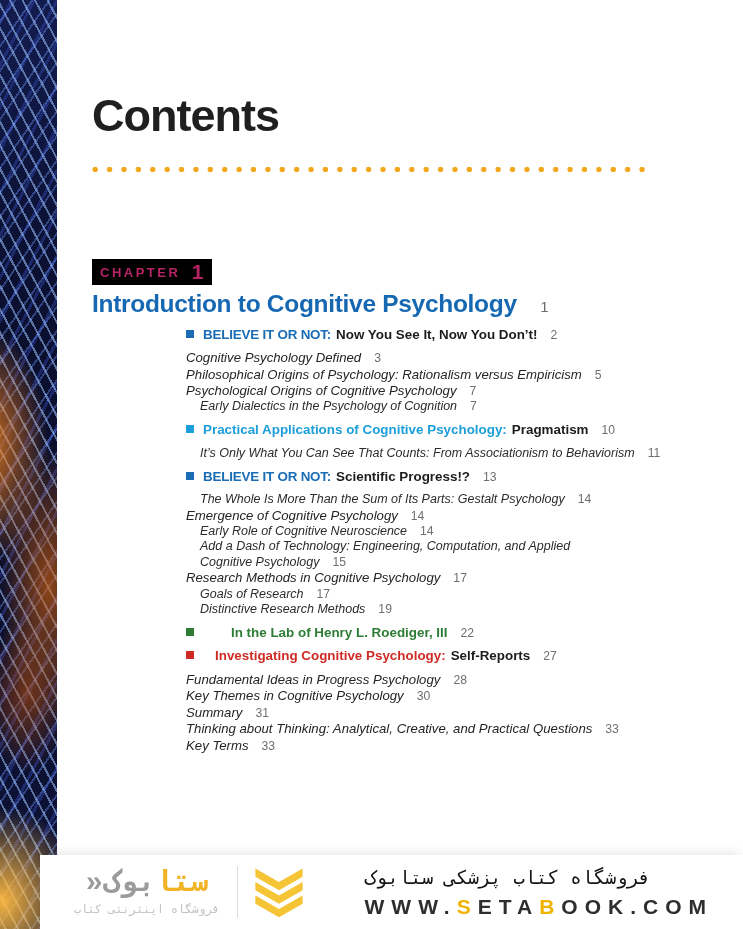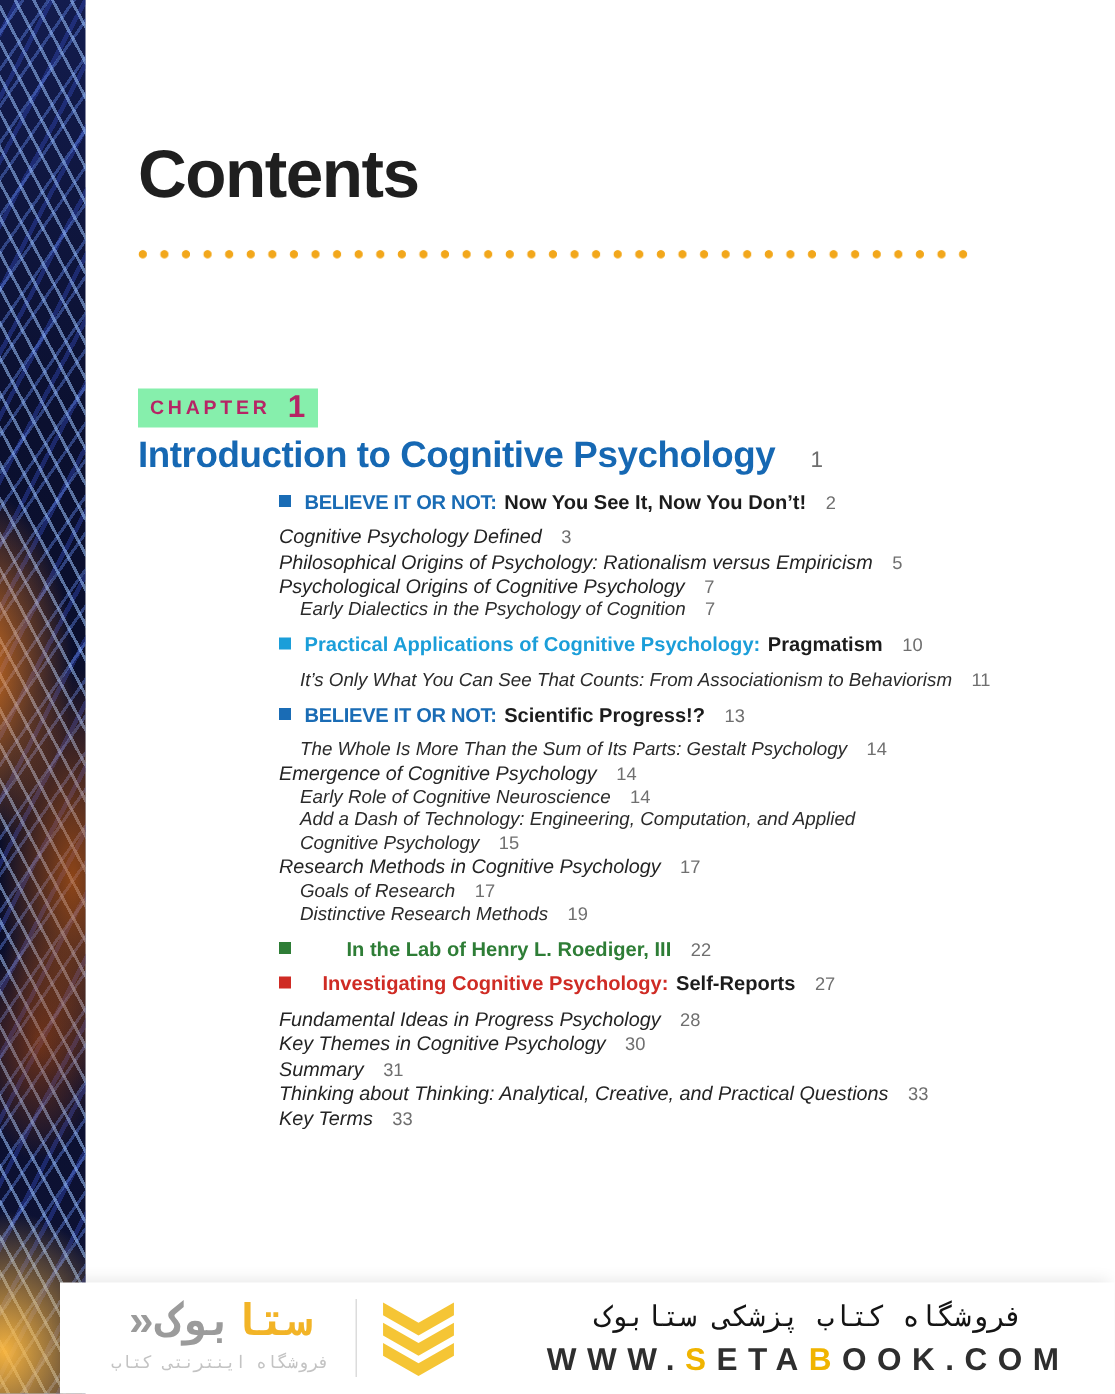--- a/index.html
+++ b/index.html
@@ -26,21 +26,21 @@
   .page-title{
     margin:92px 0 0 0;font-size:45px;font-weight:bold;color:#1f1f1f;
     letter-spacing:-1px;line-height:1.05;
   }
   .dot-rule{
     margin-top:27px;width:556px;height:7px;
     background-image:radial-gradient(circle at 3.2px 3.5px, #F2A71B 2.5px, rgba(242,167,27,0) 3px);
     background-size:14.4px 7px;background-repeat:repeat-x;
   }
   .chapter-block{margin-top:86px;}
-  .chapter-tag{display:inline-block;background:#86efac;padding:2px 9px 3px 8px;line-height:1;}
+  .chapter-tag{display:inline-block;background:#000000;padding:2px 9px 3px 8px;line-height:1;}
   .chapter-word{color:#b62465;font-weight:bold;font-size:13px;letter-spacing:2.5px;vertical-align:1px;}
   .chapter-num{color:#b62465;font-weight:bold;font-size:21px;margin-left:7px;vertical-align:-1px;}
   .chapter-title{
     margin:5px 0 0 0;color:#1668b3;font-size:24.5px;font-weight:bold;letter-spacing:-0.3px;line-height:1.18;
   }
   .chapter-page{color:#6e6e6e;font-size:15px;font-weight:normal;margin-left:17px;}
   
   .toc{margin:7px 0 0 94px;width:480px;}
   .entry{font-size:13.2px;color:#242424;line-height:15.4px;}
   .entry .txt{white-space:pre-line;font-style:italic;}
@@ -58,21 +58,21 @@
     box-shadow:0 -6px 10px -4px rgba(0,0,0,.10);
   }
   .fa{font-family:Liberation Mono, monospace;}
   .brand{display:flex;align-items:center;}
   .logo-block{text-align:center;}
   .logo-word{direction:rtl;font-weight:bold;font-size:29px;line-height:1;}
   .logo-yellow{color:#F2B427;}
   .logo-gray{color:#9b9b9b;}
   .logo-tagline{direction:rtl;color:#c3c3c3;font-size:11.5px;margin-top:4px;}
   .brand-divider{width:1px;height:52px;background:#dcdcdc;margin:0 14px 0 18px;}
-  .site{margin-left:auto;text-align:center;}
+  .site{margin-left:auto;text-align:left;}
   .site-fa{font-size:19px;color:#141414;direction:rtl;line-height:1.3;}
   .site-url{margin-top:5px;font-size:21px;font-weight:bold;letter-spacing:7px;color:#2e2e2e;line-height:1;}
 </style>
 </head>
 <body>
 
 <div class="sidebar"></div>
 
 <div class="content">
   <div class="page-title">Contents</div>

